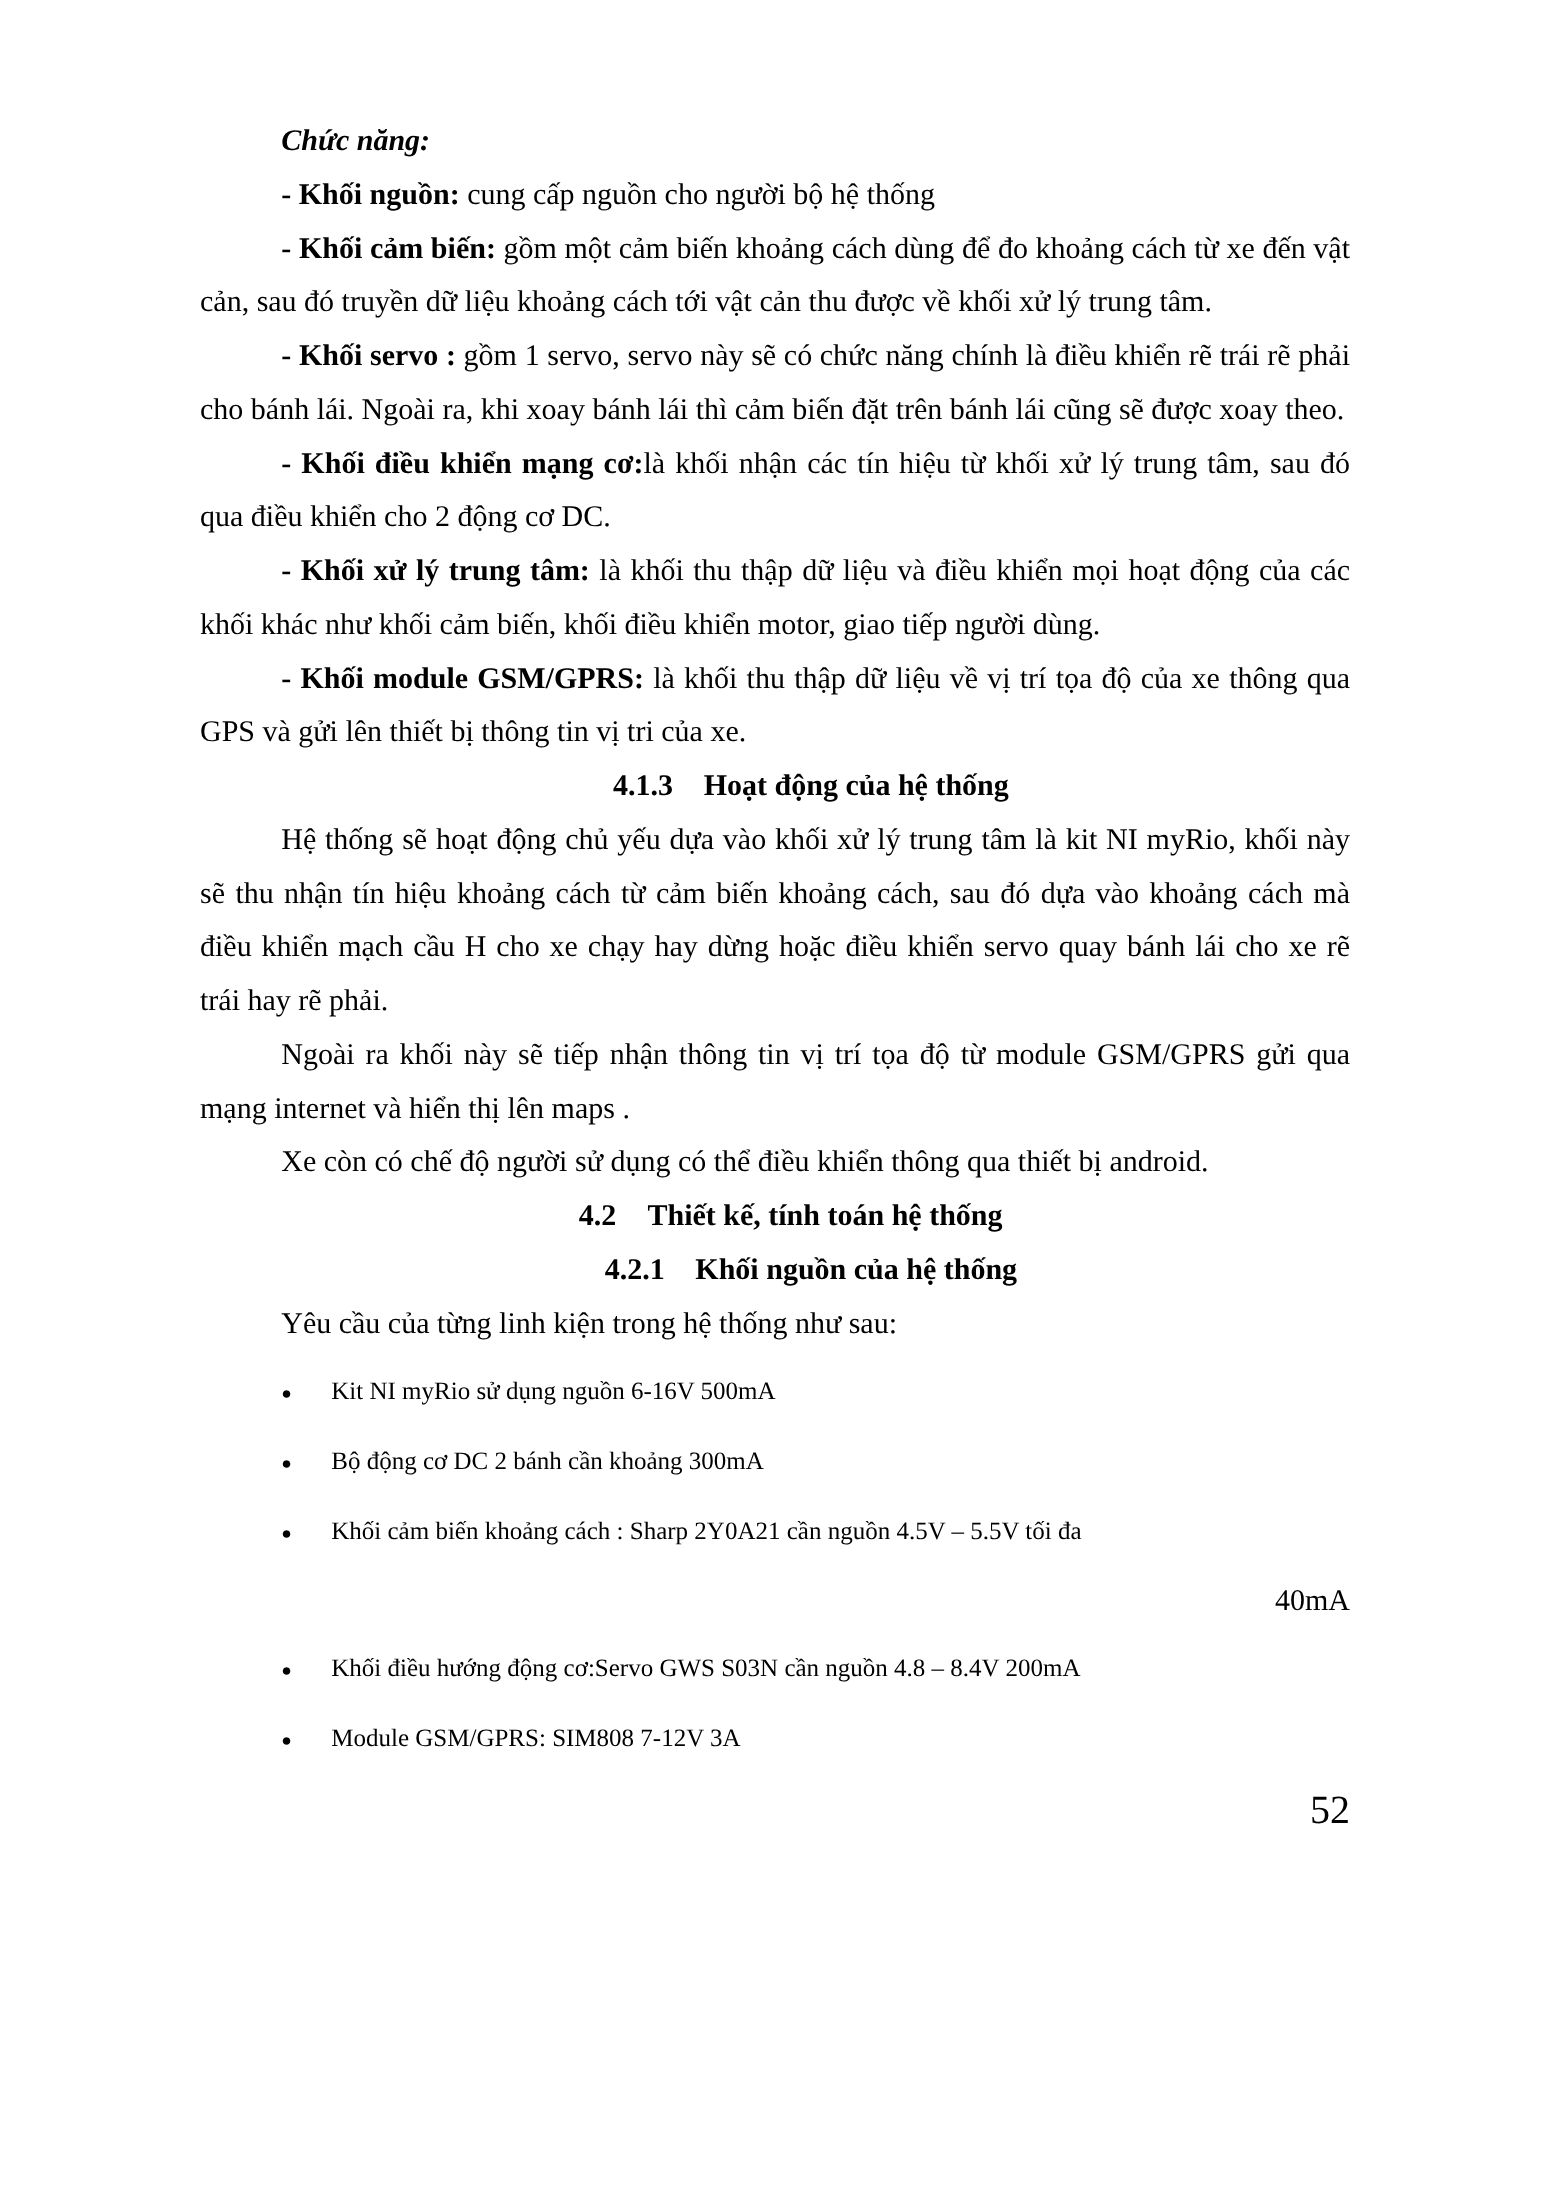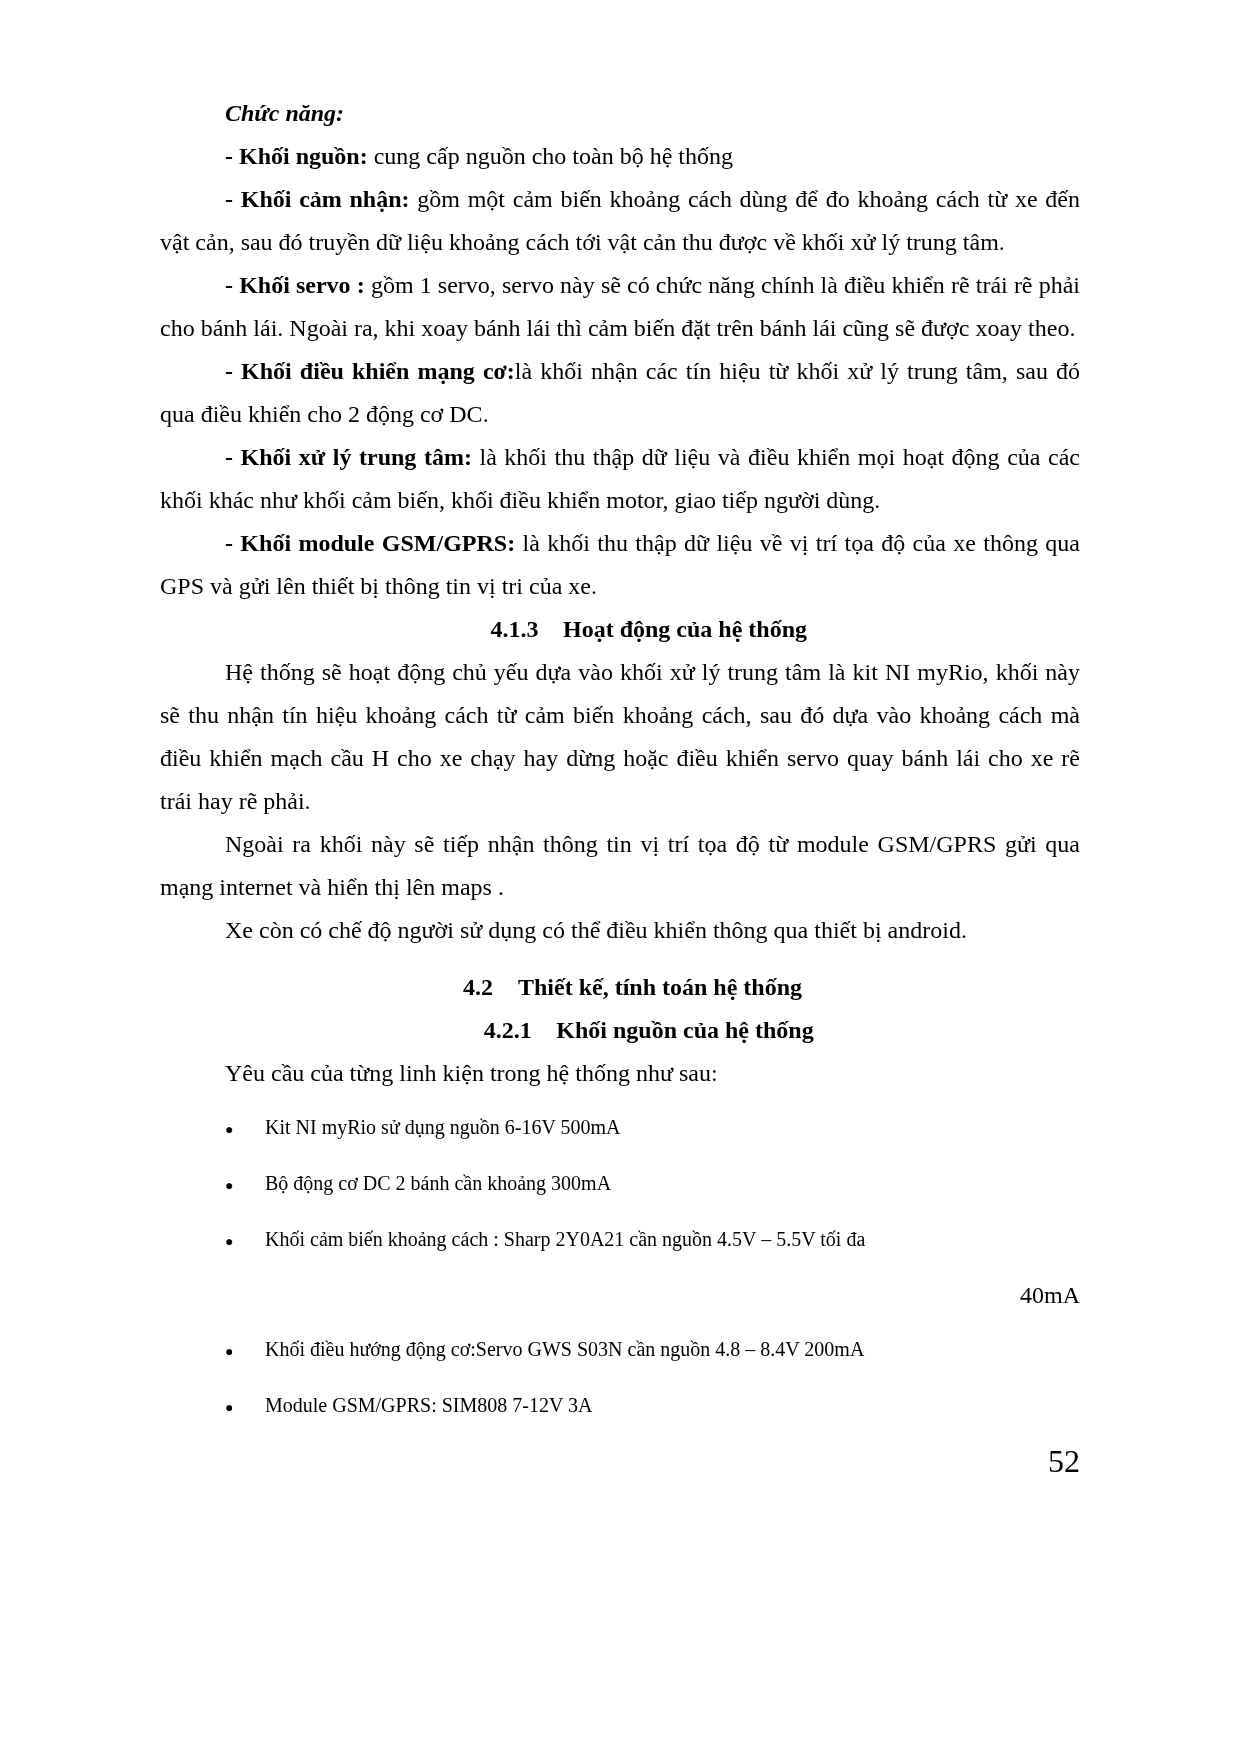--- a/index.html
+++ b/index.html
@@ -24,21 +24,21 @@
     text-align: justify;
   }
   .ind { text-indent: 65px; }
   .lead { font-weight: 700; font-style: italic; text-align: left; }
   .b { font-weight: 700; }
   .h { font-weight: 700; text-align: center; }
   .h-sub { padding-left: 33px; }
   .h-num { display: inline-block; }
   .w97 { width: 97px; }
   .w80 { width: 80px; }
-  .h42 { margin-top: 14px; }
+  .h42 { }
   .bullet {
     display: flex;
     margin: 11px 0;
     font-size: 20px;
     line-height: 43px;
   }
   .dot {
     flex: 0 0 40px;
     margin-left: 65px;
     text-align: left;
@@ -55,23 +55,23 @@
 </style>
 </head>
 <body>
 
 <div class="sheet">
 
   <p class="lead ind">
     <span>Chức năng:</span>
   </p>
 
-  <p class="ind"><span class="b">- Khối nguồn:</span><span> cung cấp nguồn cho toàn bộ hệ thống</span></p>
+  <p class="ind"><span class="b">- Khối nguồn:</span><span> cung cấp nguồn cho người bộ hệ thống</span></p>
 
-  <p class="ind"><span class="b">- Khối cảm nhận:</span><span> gồm một cảm biến khoảng cách dùng để đo khoảng cách từ xe đến vật cản, sau đó truyền dữ liệu khoảng cách tới vật cản thu được về khối xử lý trung tâm.</span></p>
+  <p class="ind"><span class="b">- Khối cảm biến:</span><span> gồm một cảm biến khoảng cách dùng để đo khoảng cách từ xe đến vật cản, sau đó truyền dữ liệu khoảng cách tới vật cản thu được về khối xử lý trung tâm.</span></p>
 
   <p class="ind"><span class="b">- Khối servo :</span><span> gồm 1 servo, servo này sẽ có chức năng chính là điều khiển rẽ trái rẽ phải cho bánh lái. Ngoài ra, khi xoay bánh lái thì cảm biến đặt trên bánh lái cũng sẽ được xoay theo.</span></p>
 
   <p class="ind"><span class="b">- Khối điều khiển mạng cơ:</span><span>là khối nhận các tín hiệu từ khối xử lý trung tâm, sau đó qua điều khiển cho 2 động cơ DC.</span></p>
 
   <p class="ind"><span class="b">- Khối xử lý trung tâm:</span><span> là khối thu thập dữ liệu và điều khiển mọi hoạt động của các khối khác như khối cảm biến, khối điều khiển motor, giao tiếp người dùng.</span></p>
 
   <p class="ind"><span class="b">- Khối module GSM/GPRS:</span><span> là khối thu thập dữ liệu về vị trí tọa độ của xe thông qua GPS và gửi lên thiết bị thông tin vị tri của xe.</span></p>
 
   <p class="h h-sub"><span class="h-num w97">4.1.3</span><span>Hoạt động của hệ thống</span></p>

